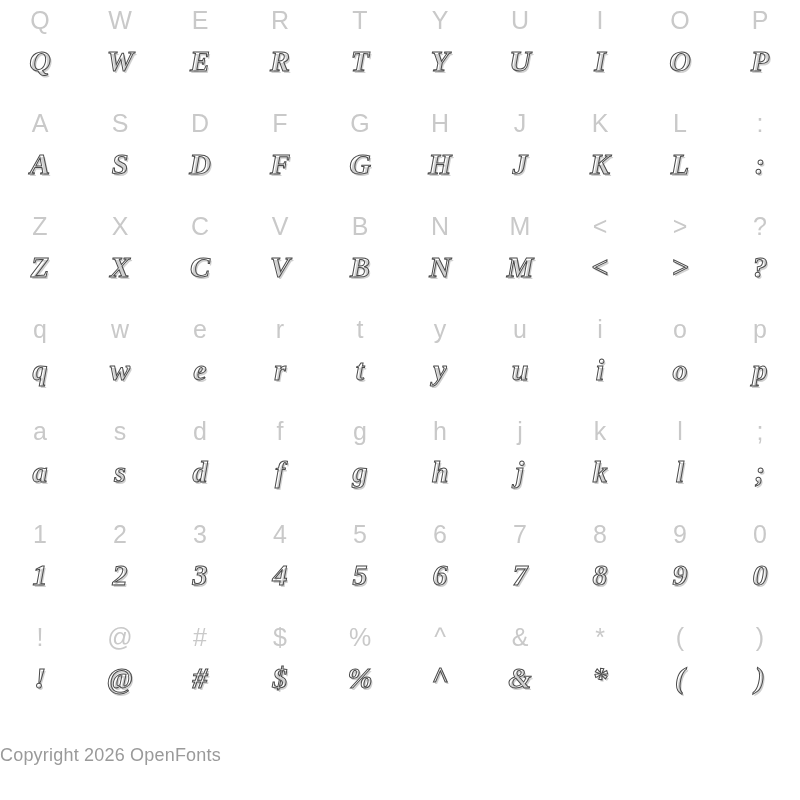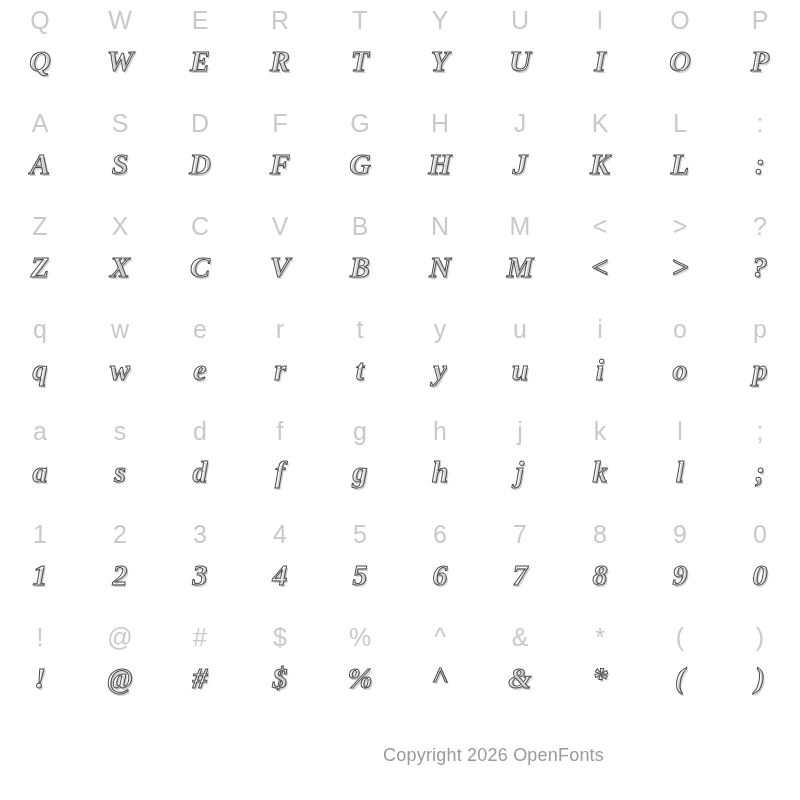--- a/index.html
+++ b/index.html
@@ -52,24 +52,23 @@
     color: transparent;
     -webkit-text-stroke: 1px #4a4a4a;
     text-shadow: 1.5px 1.5px 0 rgba(120,120,120,0.35);
     user-select: none;
   }
   #footer {
     position: absolute;
     left: 0;
     top: 745px;
     width: 680px;
-    text-align: right;
+    text-align: left;
     padding-right: 76px;
     box-sizing: border-box;
-    padding-left: 28px;
   }
   #footer .copy {
     font-family: "Liberation Sans", sans-serif;
     font-size: 18px;
     color: #9a9a9a;
     letter-spacing: 0.2px;
   }
 </style>
 </head>
 <body>

